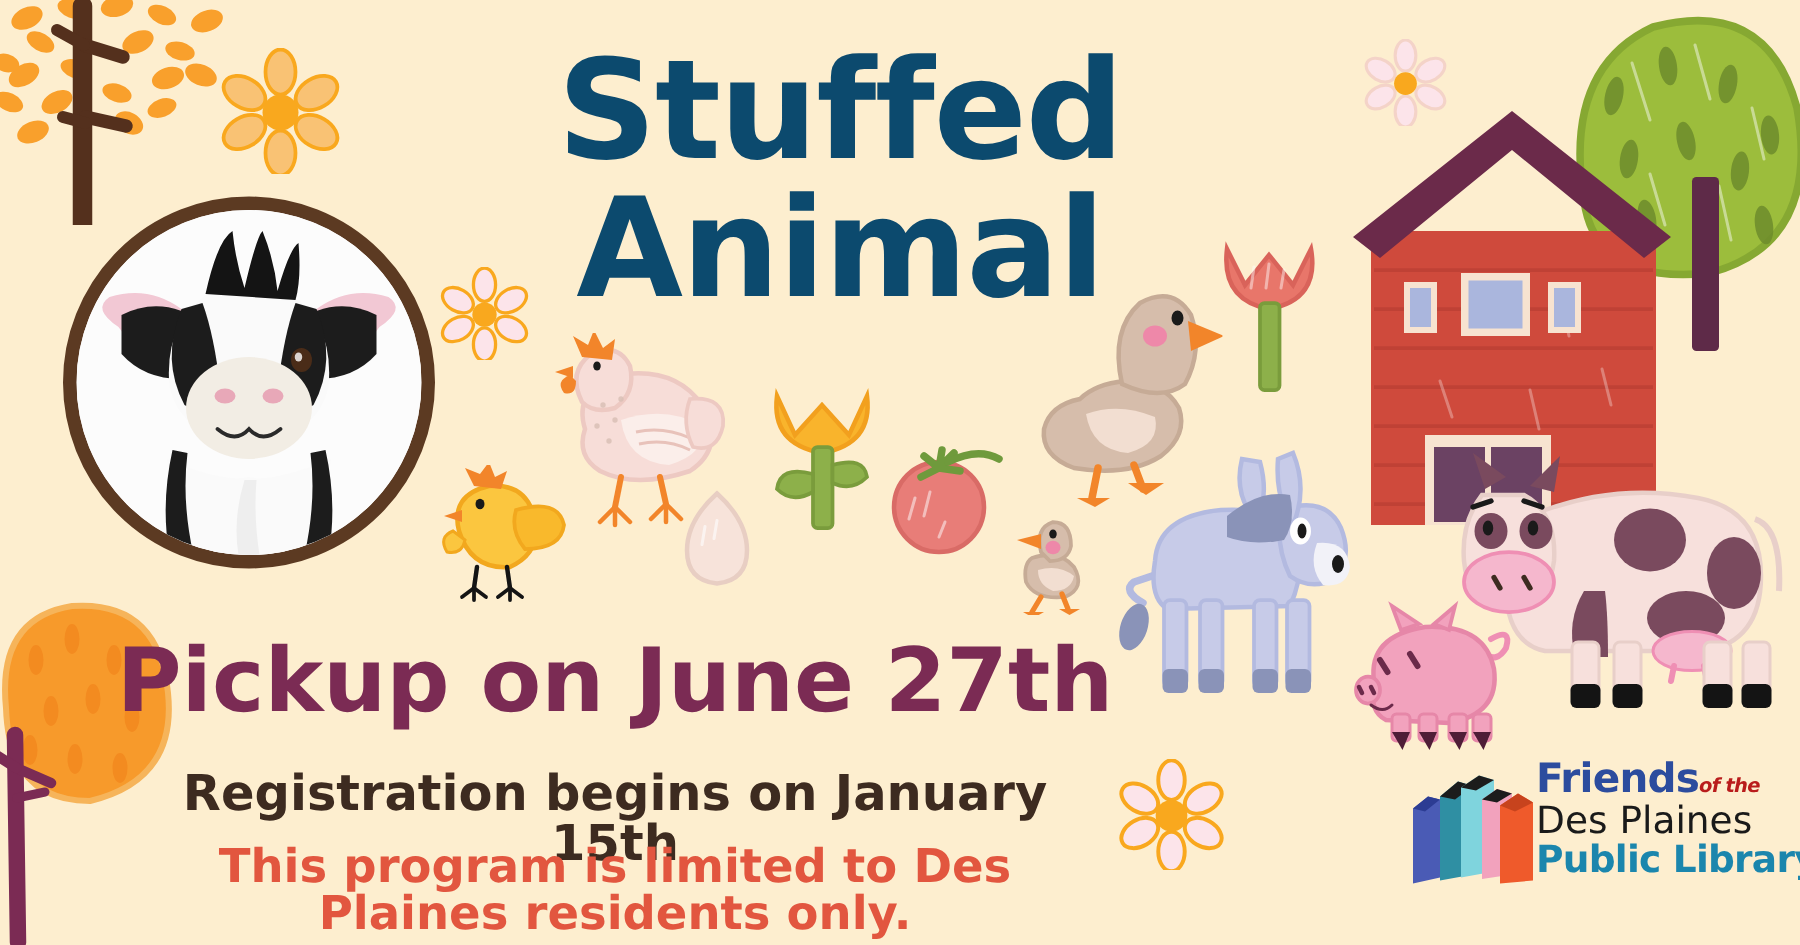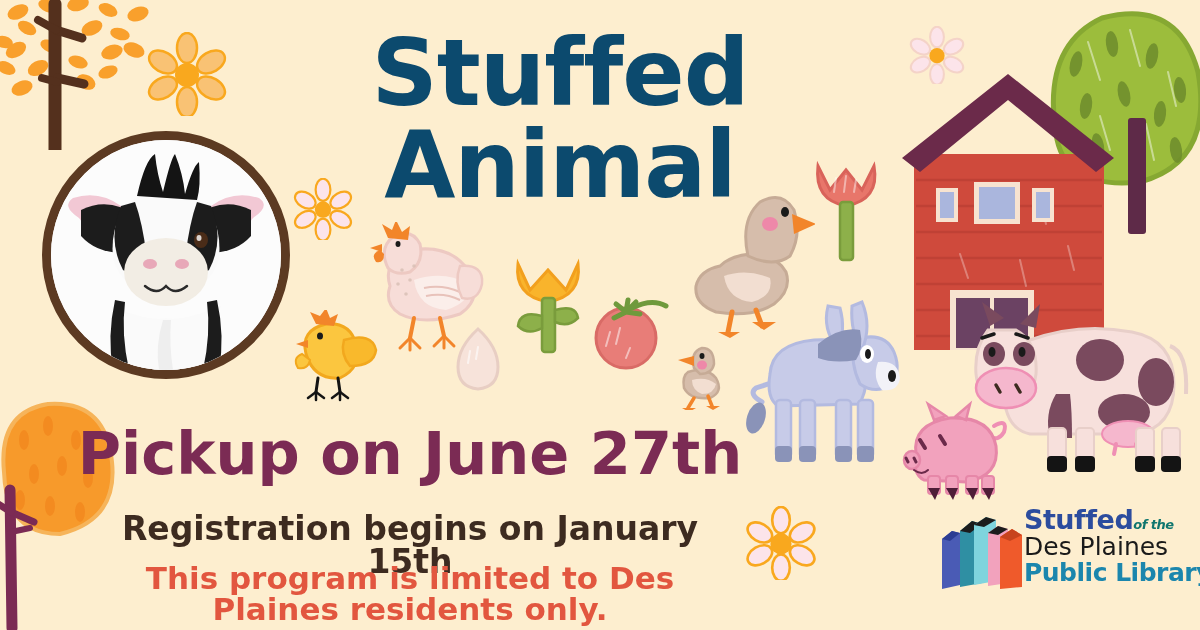--- a/index.html
+++ b/index.html
@@ -114,21 +114,21 @@
   .logo-l1 {
     font-size: 27px;
     font-weight: 700;
     color: #2c4c9e;
     letter-spacing: -0.5px;
     white-space: nowrap;
   }
   .logo-l1 .small {
     font-size: 13px;
     font-style: italic;
-    color: #0f766e;
+    color: #b91c1c;
     font-weight: 700;
     margin-top: 16px;
   }
   .logo-l2 {
     font-size: 25px;
     font-weight: 400;
     color: #1a1a1a;
     letter-spacing: 0px;
     margin-top: 1px;
     white-space: nowrap;
@@ -549,20 +549,20 @@
         <path d="M36 16 L48 8 L58 11 L58 72 L36 76 Z" fill="#7fd4dd"></path>
         <path d="M36 16 L48 8 L58 11 L46 18 Z" fill="#1c1c1c"></path>
         <path d="M50 24 L60 17 L70 20 L70 74 L50 77 Z" fill="#f2a2bd"></path>
         <path d="M50 24 L60 17 L70 20 L60 26 Z" fill="#1c1c1c"></path>
         <path d="M62 28 L74 20 L84 26 L84 78 L62 80 Z" fill="#ef5a2b"></path>
         <path d="M62 28 L74 20 L84 26 L72 32 Z" fill="#c7431d"></path>
       </g>
     </svg>
     <div class="logo-text">
       <div class="logo-l1">
-        <span>Stuffed</span><span class="small">of the</span>
+        <span>Friends</span><span class="small">of the</span>
       </div>
       <div class="logo-l2">Des Plaines</div>
       <div class="logo-l3">Public Library</div>
     </div>
   </div>
 
 </div>
 
 </body></html>

